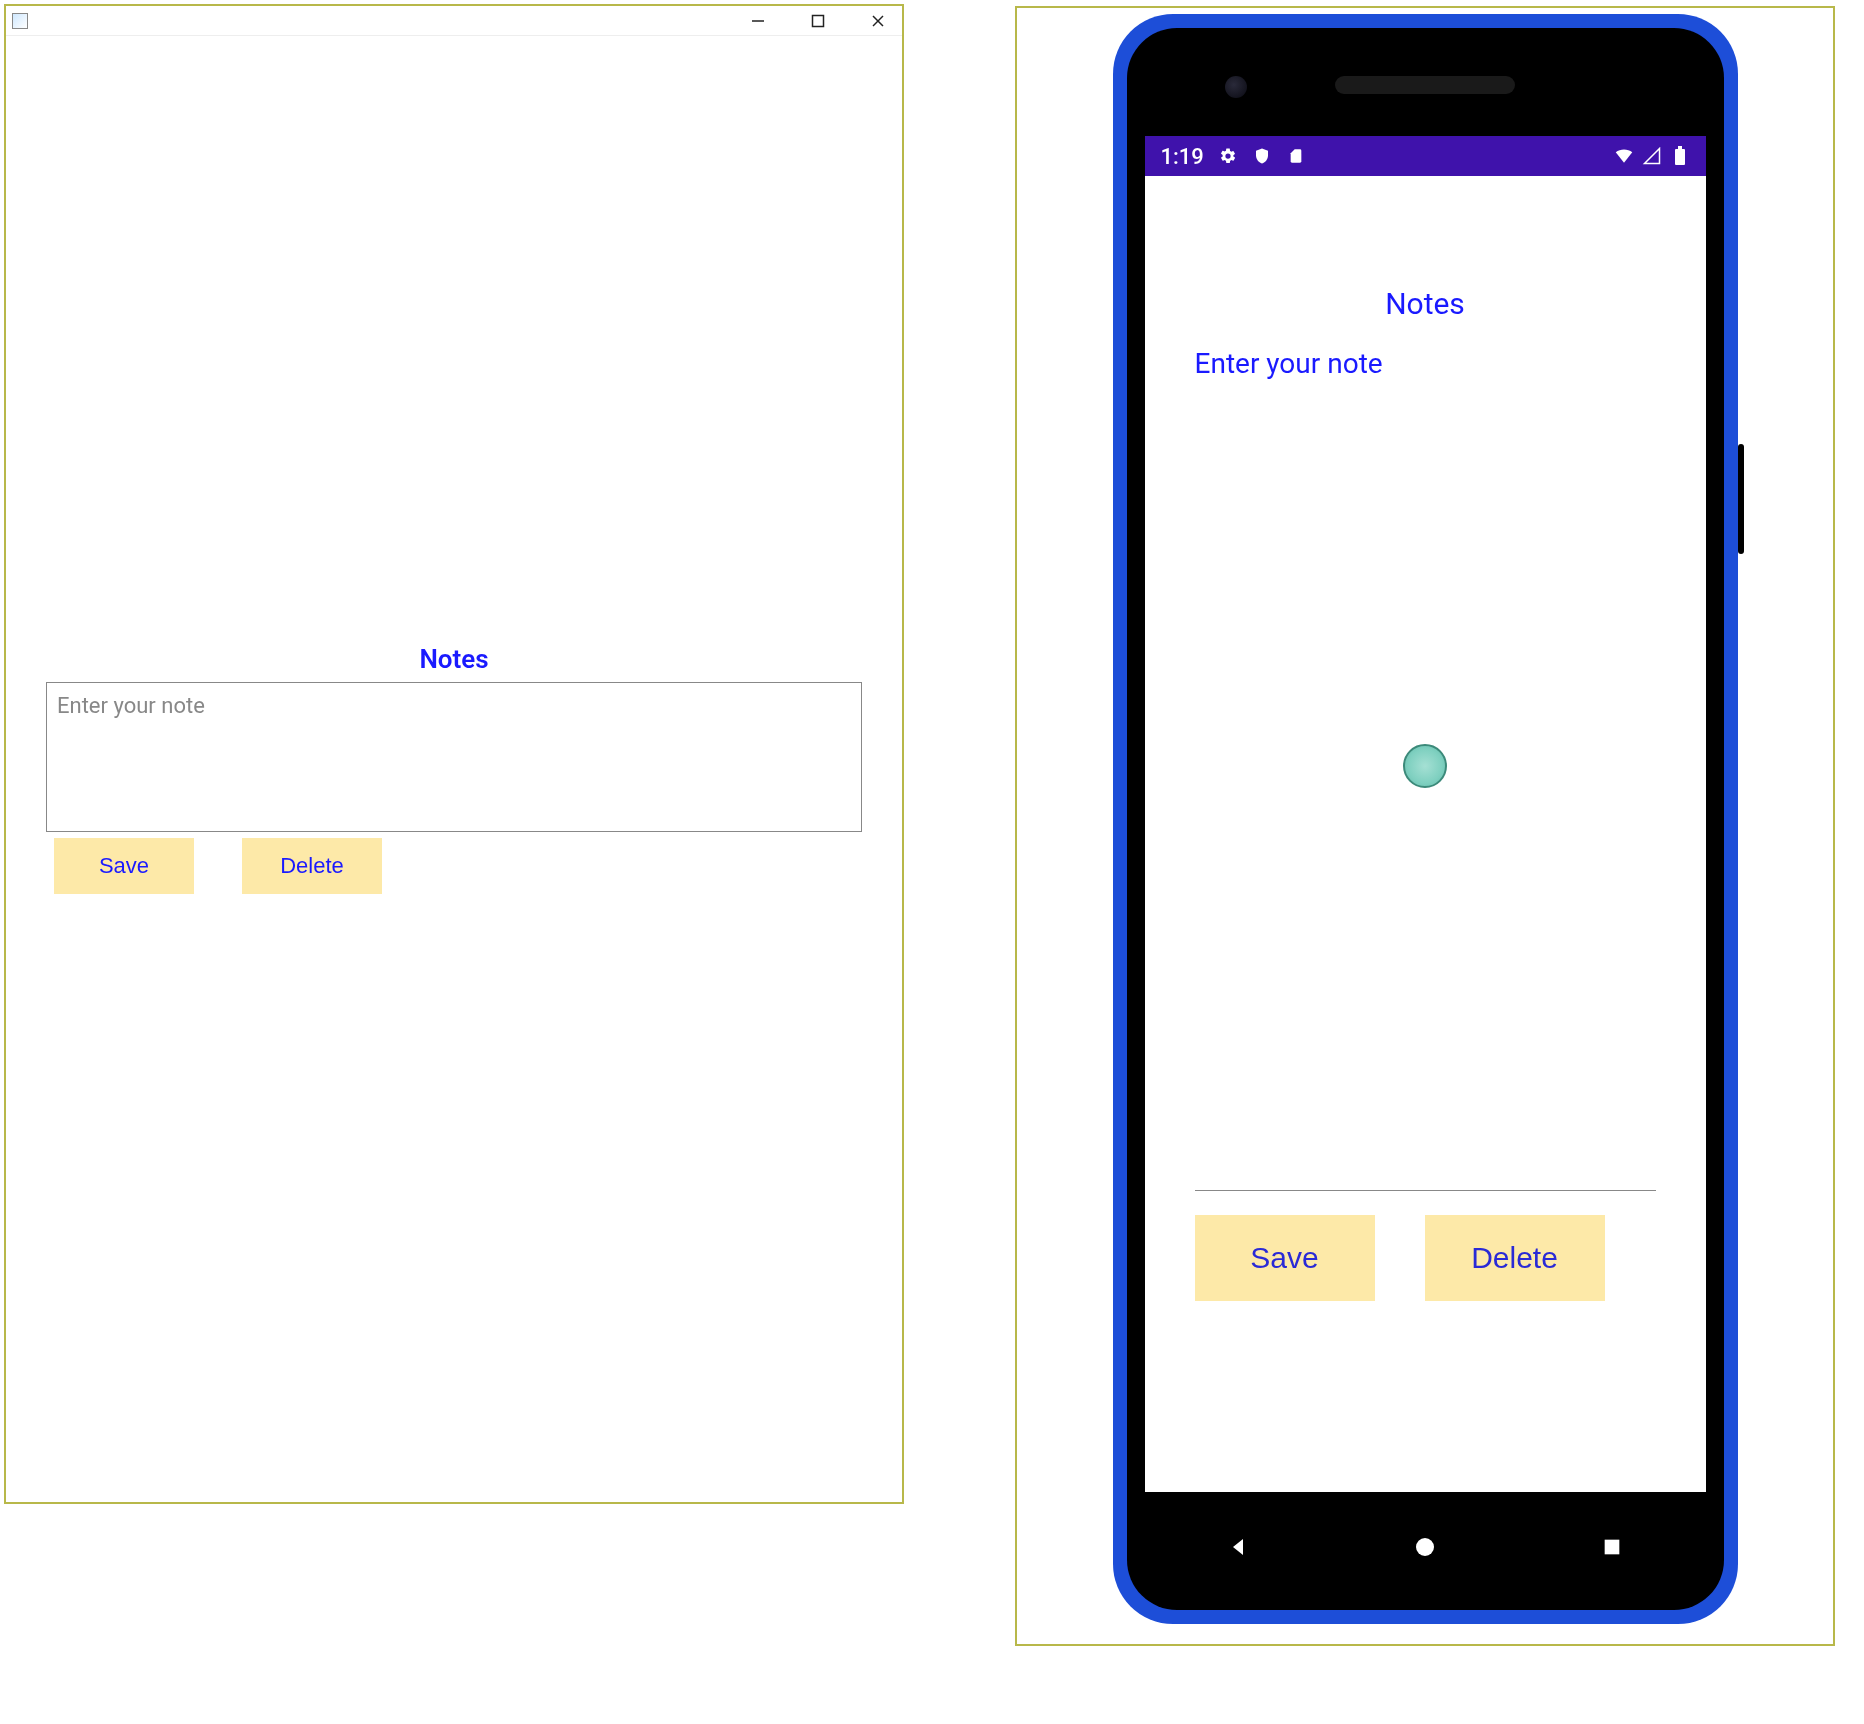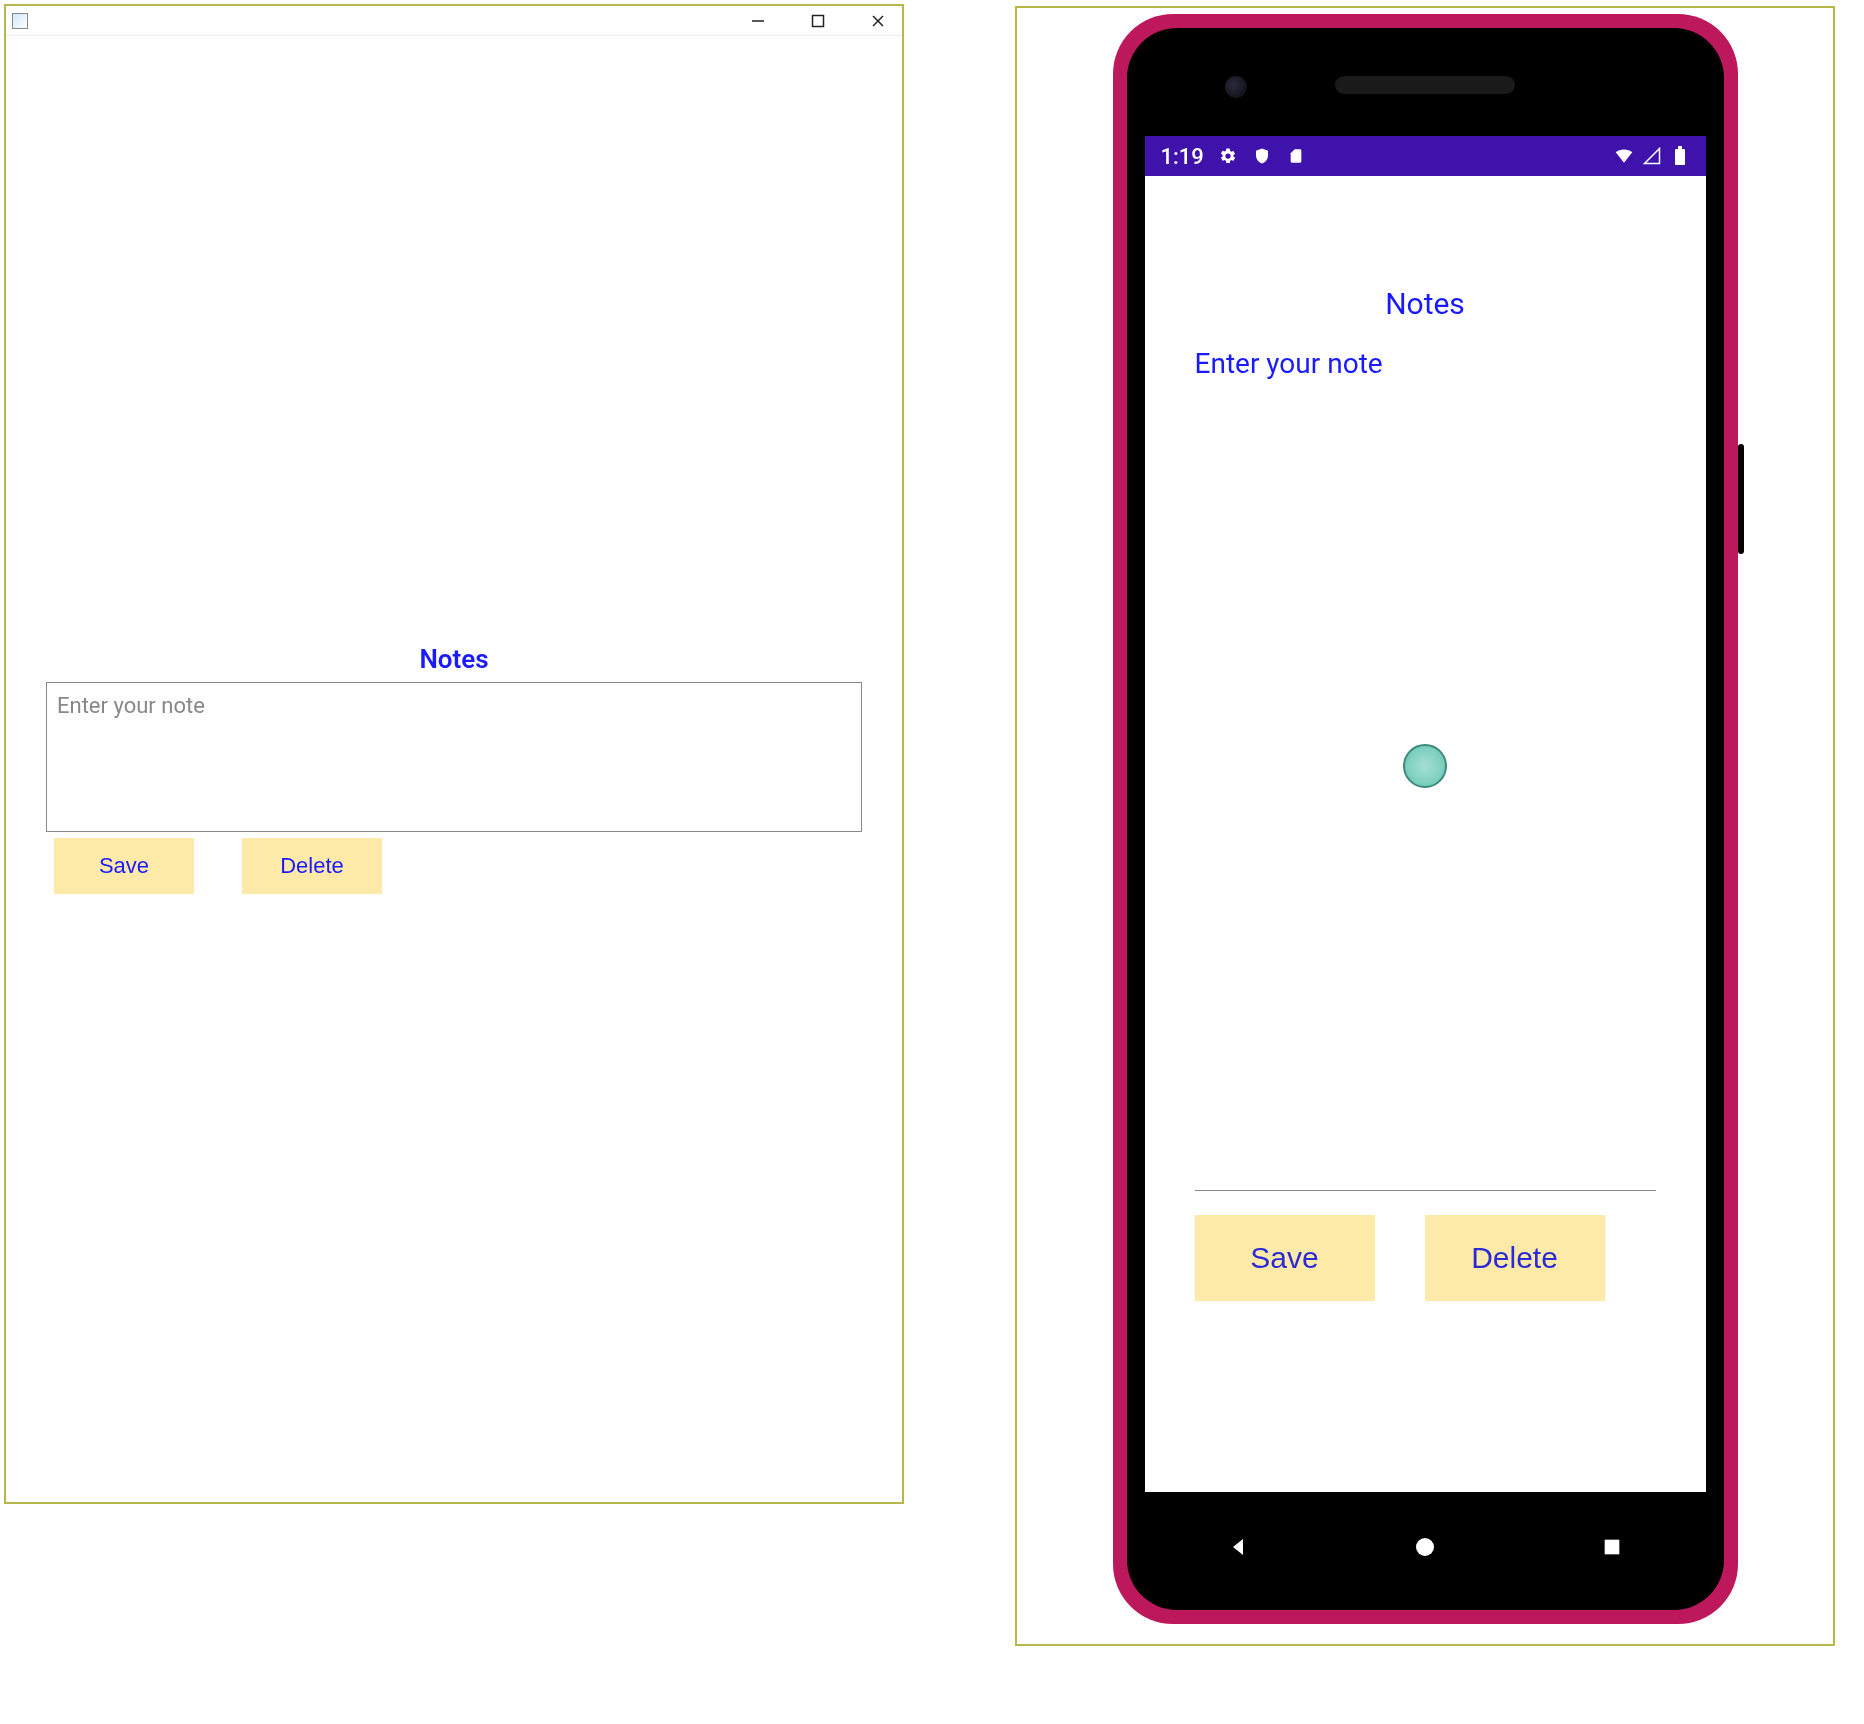--- a/index.html
+++ b/index.html
@@ -105,21 +105,21 @@
       height: 1640px;
       border: 2px solid #b8b84a;
       display: flex;
       align-items: flex-start;
       justify-content: center;
       padding-top: 0;
     }
     .phone-outer {
       width: 625px;
       height: 1610px;
-      background: #be185d;
+      background: #1d4ed8;
       border-radius: 60px;
       padding: 14px;
       position: relative;
       margin-top: 6px;
     }
     .phone-side-btn {
       position: absolute;
       right: -6px;
       top: 430px;
       width: 6px;

